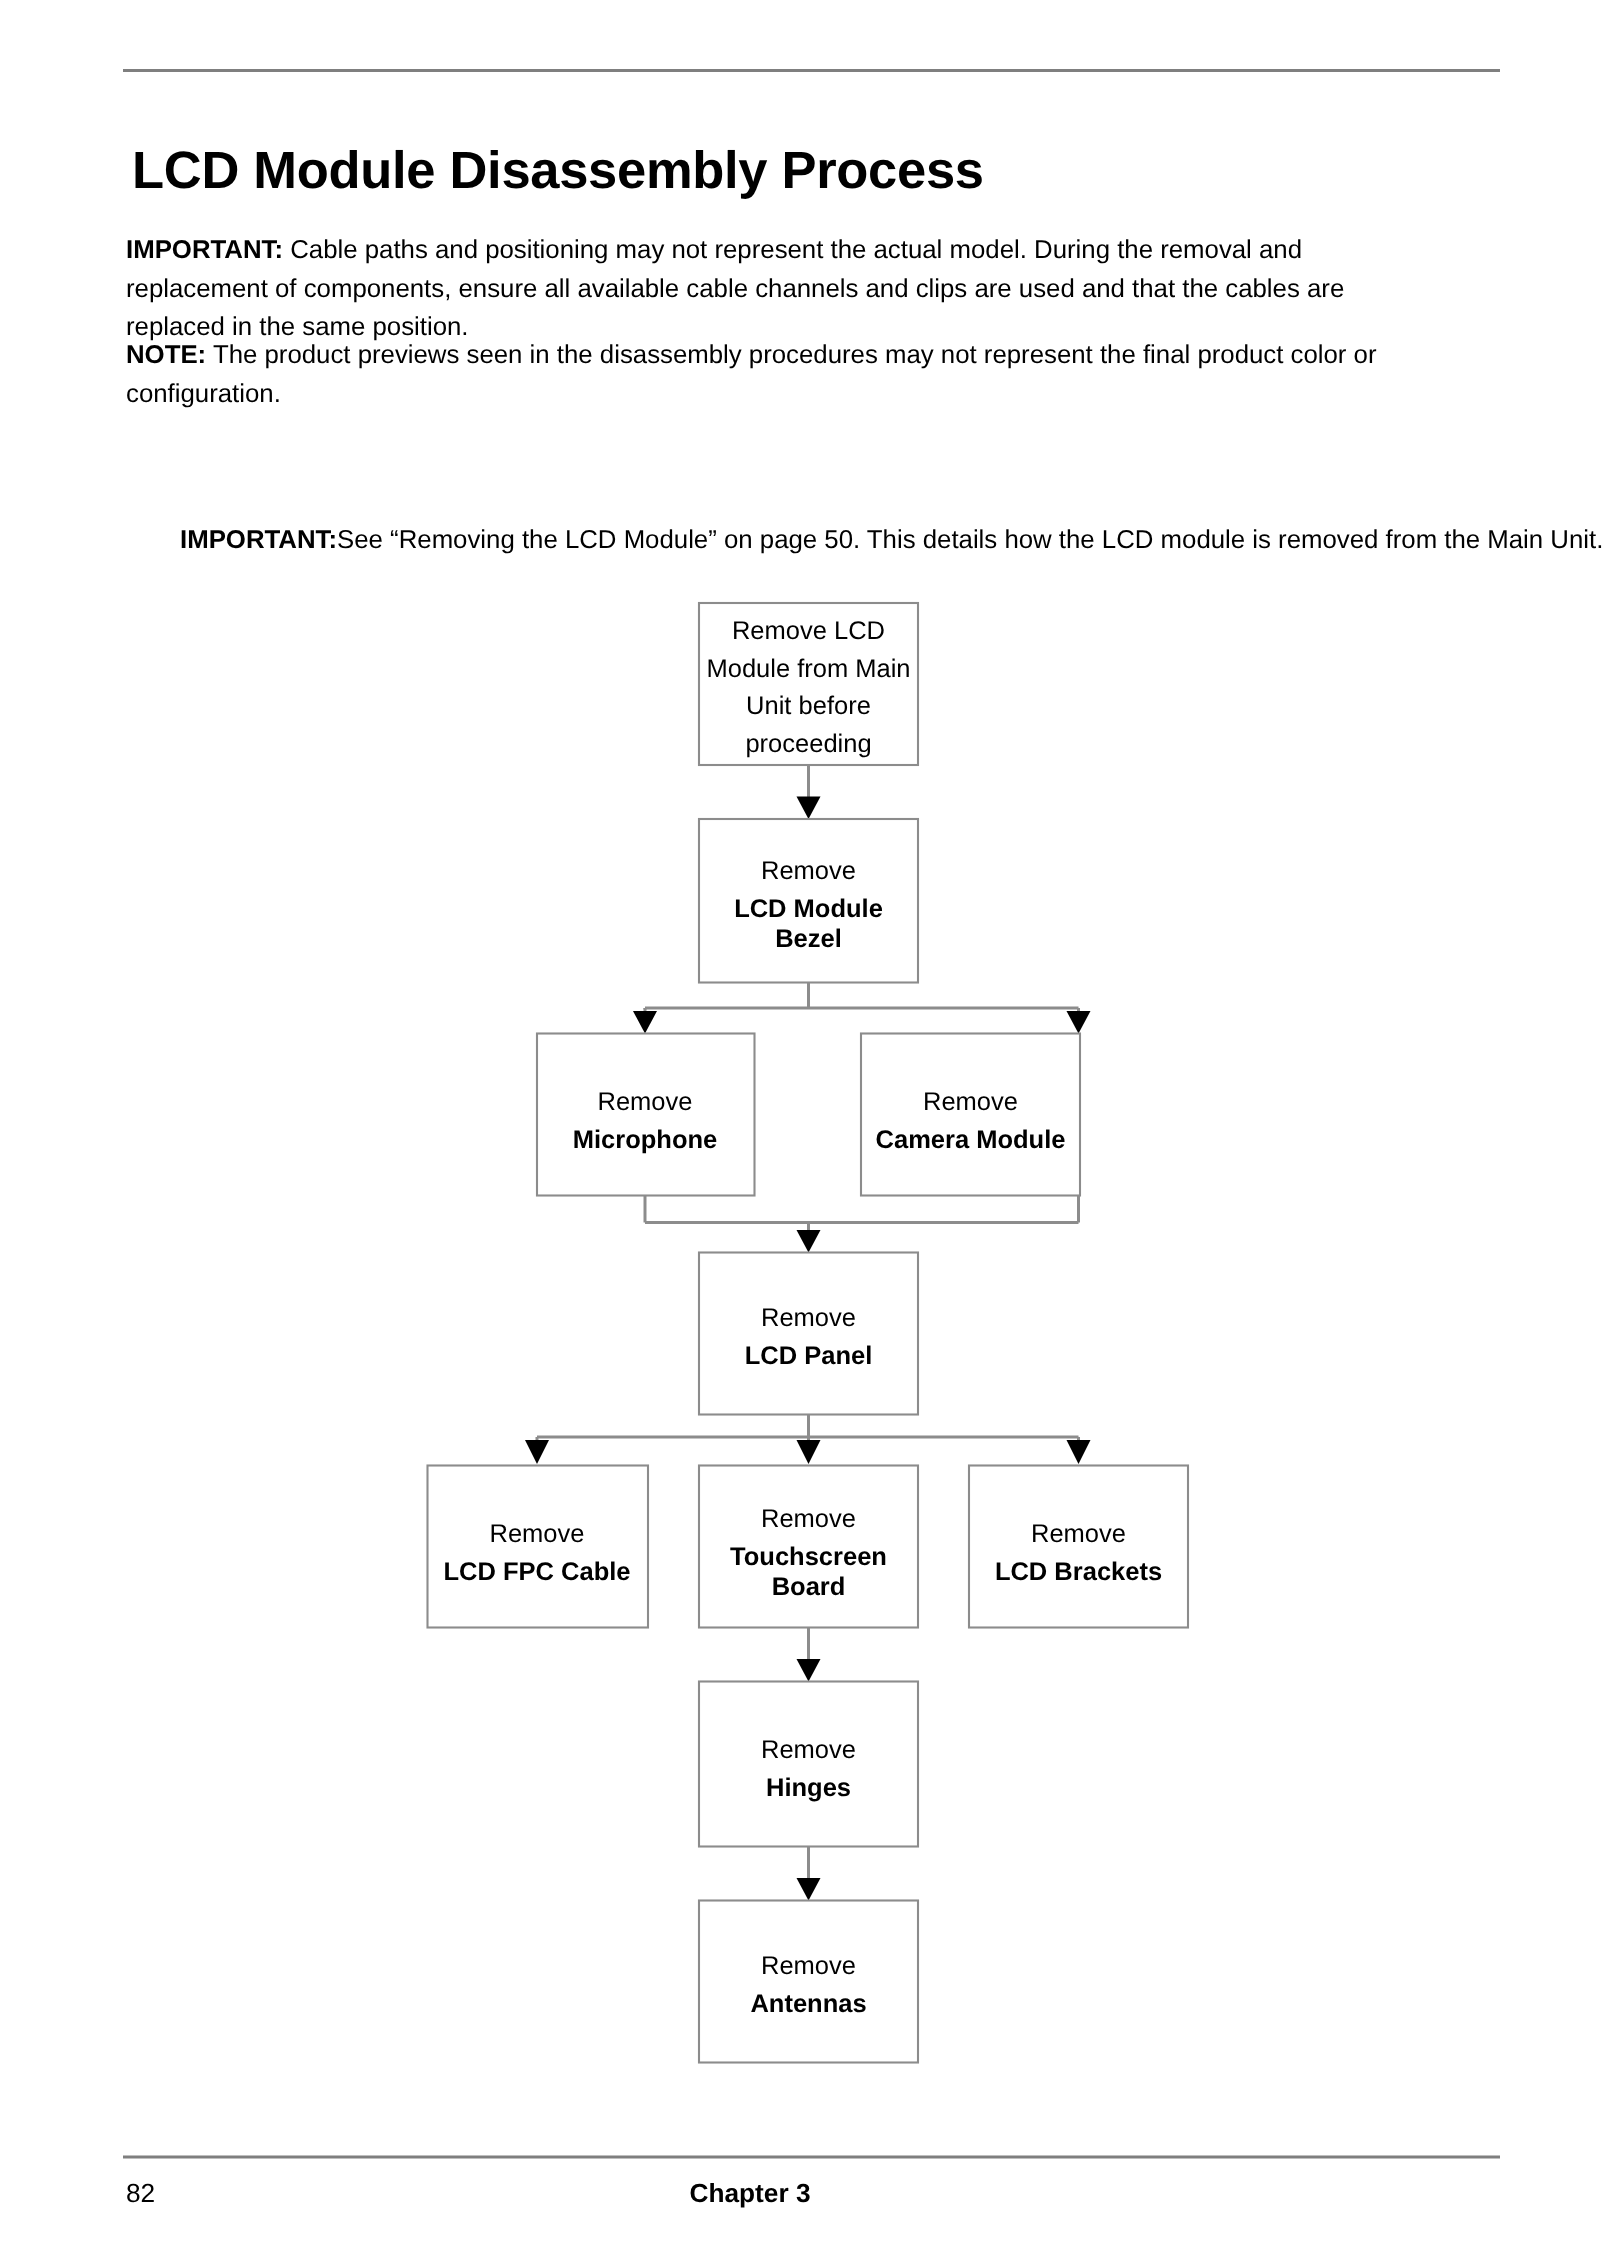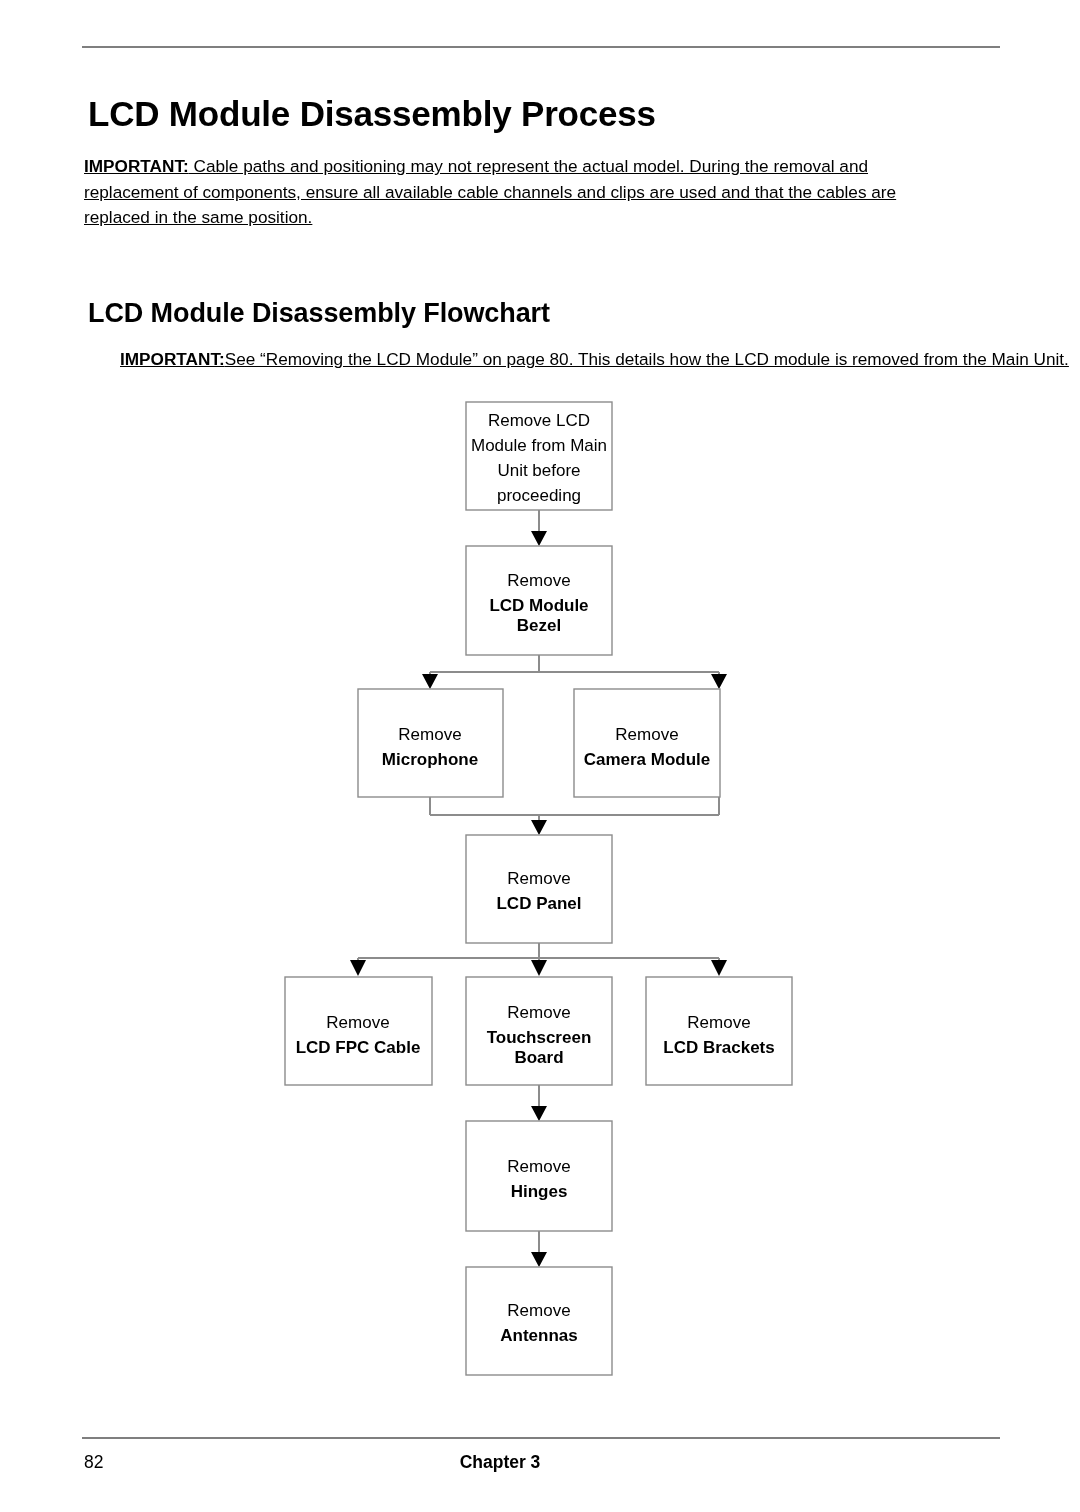--- a/index.html
+++ b/index.html
@@ -58,21 +58,20 @@
     line-height: 33px;
     white-space: nowrap;
   }
 
   
   .para {
     position: absolute;
     font-size: 17.2px;
     line-height: 25.5px;
     text-align: left;
-    text-decoration: underline;
   }
   .para .lead { font-weight: bold; }
 
   .para.important-note {
     left: 84px;
     top: 137px;
     width: 878px;
   }
   .para.note {
     left: 84px;
@@ -145,24 +144,24 @@
 <body>
 
 <div class="page">
 
   <div class="rule header-rule"></div>
 
   <h1 class="page-title">LCD Module Disassembly Process</h1>
 
   <p class="para important-note"><span class="lead">IMPORTANT:</span><span> Cable paths and positioning may not represent the actual model. During the removal and replacement of components, ensure all available cable channels and clips are used and that the cables are replaced in the same position.</span></p>
 
-
-  <h2 class="section-title">LCD Module Disassembly Flowchart</h2>
-
-  <p class="para flow-important"><span class="lead">IMPORTANT:</span><span>See “Removing the LCD Module” on page 80. This details how the LCD module is removed from the Main Unit.</span></p>
+  <p class="para note"><span class="lead">NOTE:</span><span> The product previews seen in the disassembly procedures may not represent the final product color or configuration.</span></p>
+
+
+  <p class="para flow-important"><span class="lead">IMPORTANT:</span><span>See “Removing the LCD Module” on page 50. This details how the LCD module is removed from the Main Unit.</span></p>
 
   <div class="flowchart">
     <svg width="1080" height="1512" viewBox="0 0 1080 1512" xmlns="http://www.w3.org/2000/svg">
 
       <path class="fc-line" d="M539,510 L539,533"></path>
       <polygon class="fc-arrow" points="531,531 547,531 539,546"></polygon>
 
       <path class="fc-line" d="M539,655 L539,672"></path>
       <path class="fc-line" d="M430,672 L719,672"></path>
       <path class="fc-line" d="M430,672 L430,673"></path>

